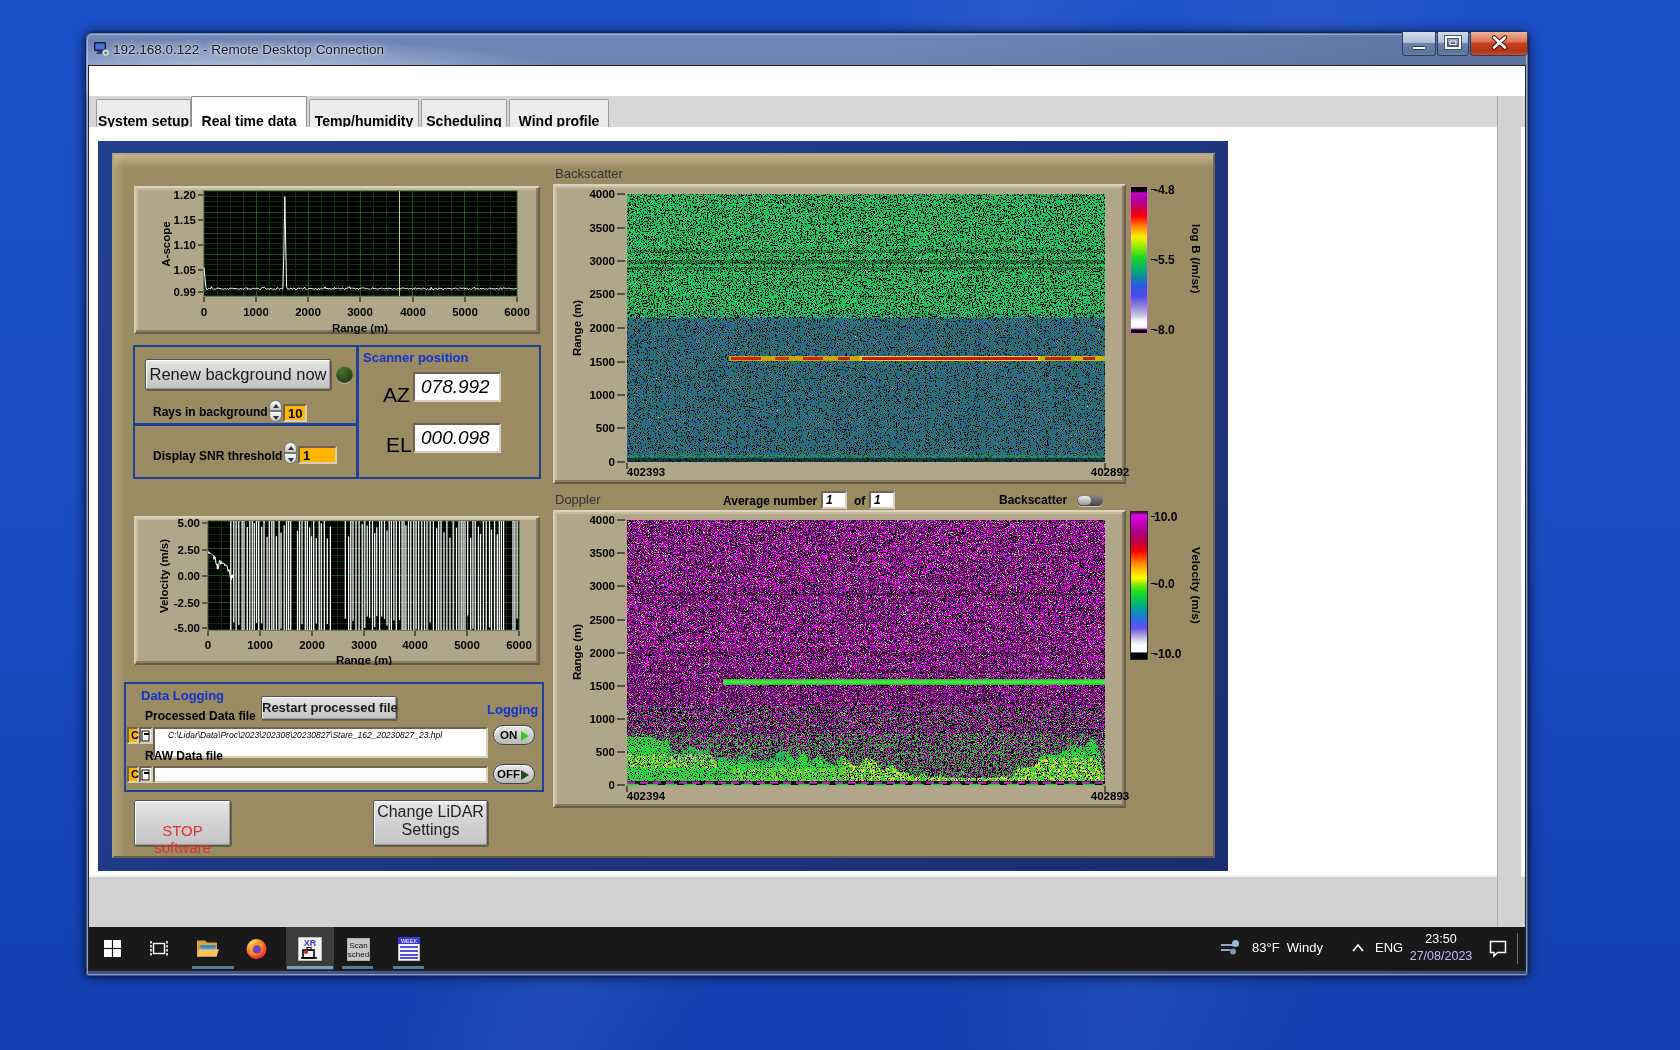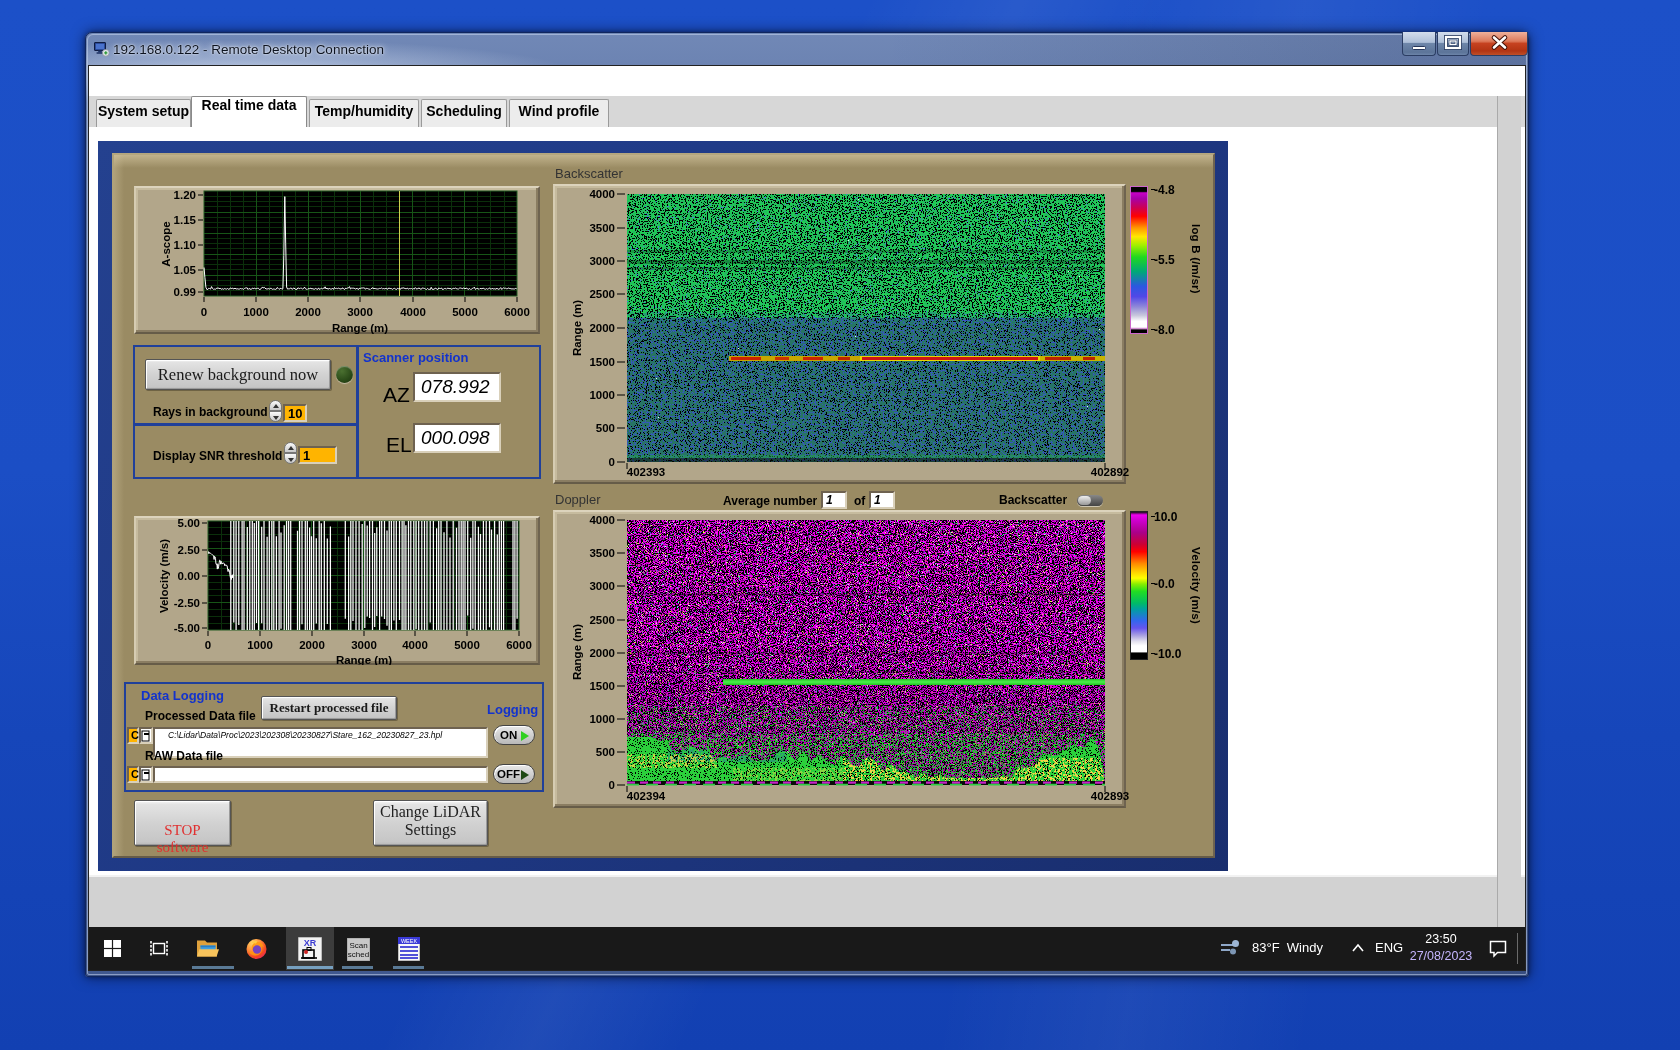--- a/index.html
+++ b/index.html
@@ -52,23 +52,23 @@
     position:absolute; left:4px; top:34px; width:1436px; height:904px;
     background:#ffffff; outline:1px solid #222;
   }
   #lvtitle { position:absolute; left:0; top:0; width:100%; height:30px; background:#ffffff; }
   #lvtitle .txt { position:absolute; left:30px; top:8px; font-size:13.5px; color:#9b9b9b; }
   #tabbar { position:absolute; left:0; top:30px; width:100%; height:31px; background:#d7d7d7; }
   .tab {
     position:absolute; top:3px; height:46px; background:#ececec;
     border:1px solid #9a9a9a; border-bottom:none;
     font-size:14px; font-weight:bold; color:#000; text-align:center;
-    padding-top:3px; border-radius:2px 2px 0 0;
+    padding-top:13px; border-radius:2px 2px 0 0;
   }
-  .tab.active { background:#ffffff; top:0px; height:31px; padding-top:0; z-index:3; border-color:#8a8a8a; }
+  .tab.active { background:#ffffff; top:0px; height:31px; padding-top:16px; z-index:3; border-color:#8a8a8a; }
   #belowtabs { position:absolute; left:0; top:61px; width:100%; height:814px; background:#ffffff; }
   #grayfoot { position:absolute; left:0; top:809px; width:1436px; height:52px; background:#d2d2d2; border-top:2px solid #f2f2f2;}
   #vscroll { position:absolute; left:1408px; top:30px; width:24px; height:831px; background:#d2d2d2; border-left:1px solid #aaa; }
   
   #bluframe { position:absolute; left:9px; top:75px; width:1130px; height:730px;
      background:linear-gradient(135deg,#24418f 0%, #1e3884 50%, #192e6e 100%); }
   #panel { position:absolute; left:14px; top:12px; width:1103px; height:705px;
      background:#9a8b63;
      border-top:2px solid #b4a67e; border-left:2px solid #b0a27a;
      border-right:2px solid #6e6350; border-bottom:2px solid #665c48; }
@@ -78,21 +78,21 @@
      border-right:2px solid #6e6350; border-bottom:2px solid #665c48;
      box-shadow: inset -2px -2px 0 #8a7d62, inset 2px 2px 0 #c6bb9e; }
   .groupbox { position:absolute; border:2px solid #20409a; }
   .lvlabel { position:absolute; font-size:12px; font-weight:bold; color:#000; white-space:nowrap; }
   .bluelabel { position:absolute; font-size:13px; font-weight:bold; color:#1333cc; white-space:nowrap; }
   .axisnum { font-size:11.5px; font-weight:bold; fill:#000; font-family:"Liberation Sans",sans-serif; }
   
   .lvbtn { position:absolute; background:linear-gradient(180deg,#f6f6f6 0%,#e3e3e3 8%,#d2d2d2 50%,#c6c6c6 92%,#b9b9b9 100%);
      border:1px solid #555; border-radius:2px;
      box-shadow: inset 1px 1px 0 #ffffff, inset -1px -1px 0 #9b9b9b, 1px 1px 0 rgba(60,50,30,0.45);
-     color:#1a1a1a; text-align:center;font-family:Liberation Serif, serif; }
+     color:#1a1a1a; text-align:center; }
   .amber { position:absolute; background:#ffb400; color:#000; font-weight:bold; font-size:13px;
      border-top:2px solid #6e6250; border-left:2px solid #6e6250;
      border-right:2px solid #d9d0ba; border-bottom:2px solid #d9d0ba; }
   .whitebox { position:absolute; background:#ffffff; color:#000;
      border-top:2px solid #6e6250; border-left:2px solid #6e6250;
      border-right:2px solid #d9d0ba; border-bottom:2px solid #d9d0ba;font-style:italic; }
   
   .spin { position:absolute; width:13px; height:22px; }
   .spin .up, .spin .dn { position:absolute; left:0; width:13px; height:11px; background:linear-gradient(180deg,#fafafa,#c8c8c8);
       border:1px solid #777; }

